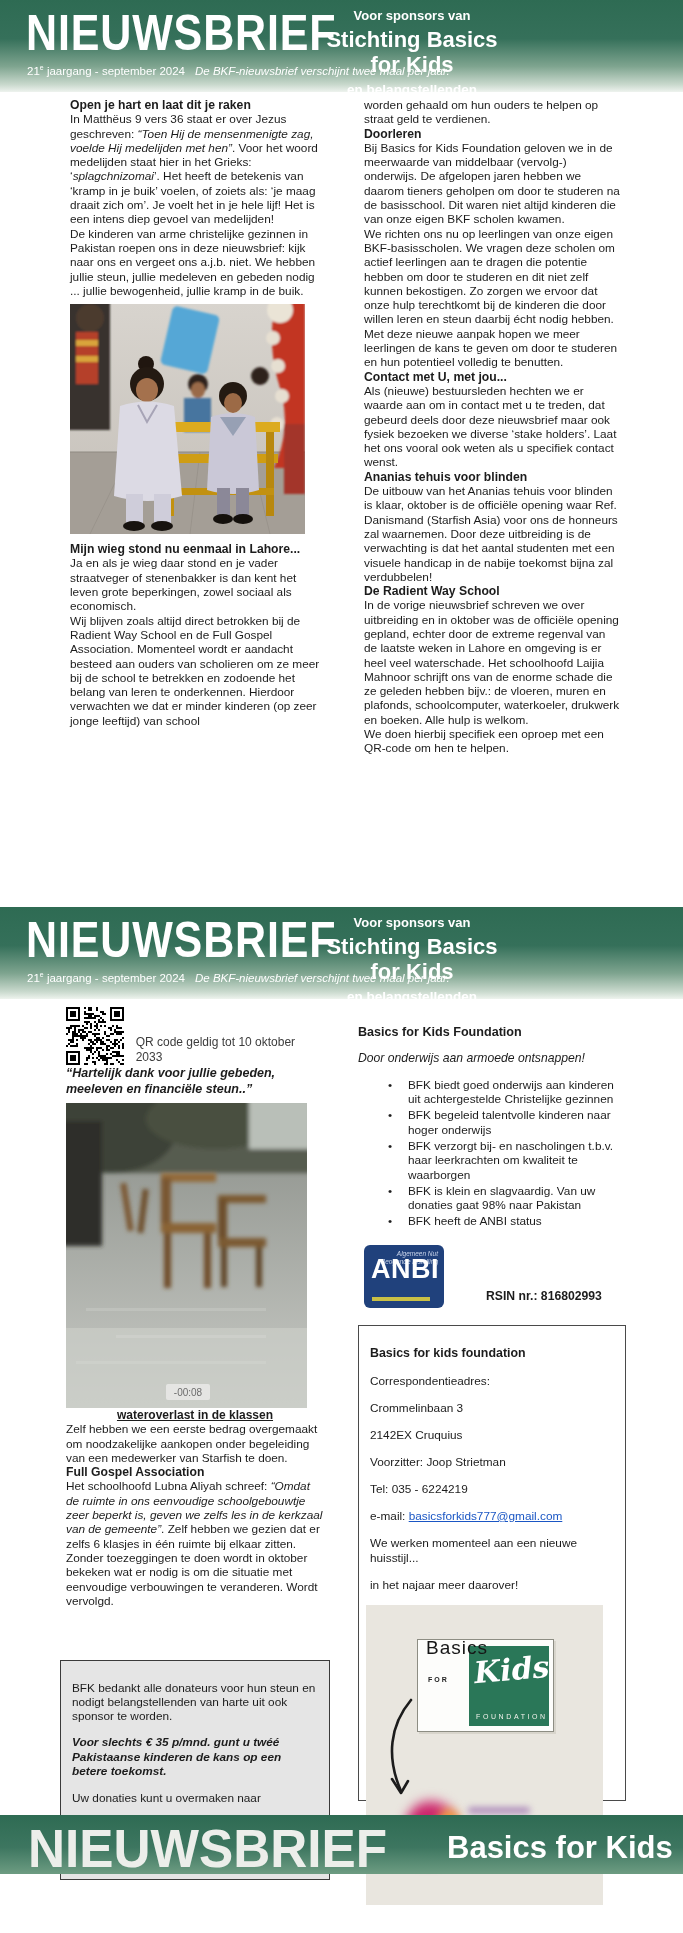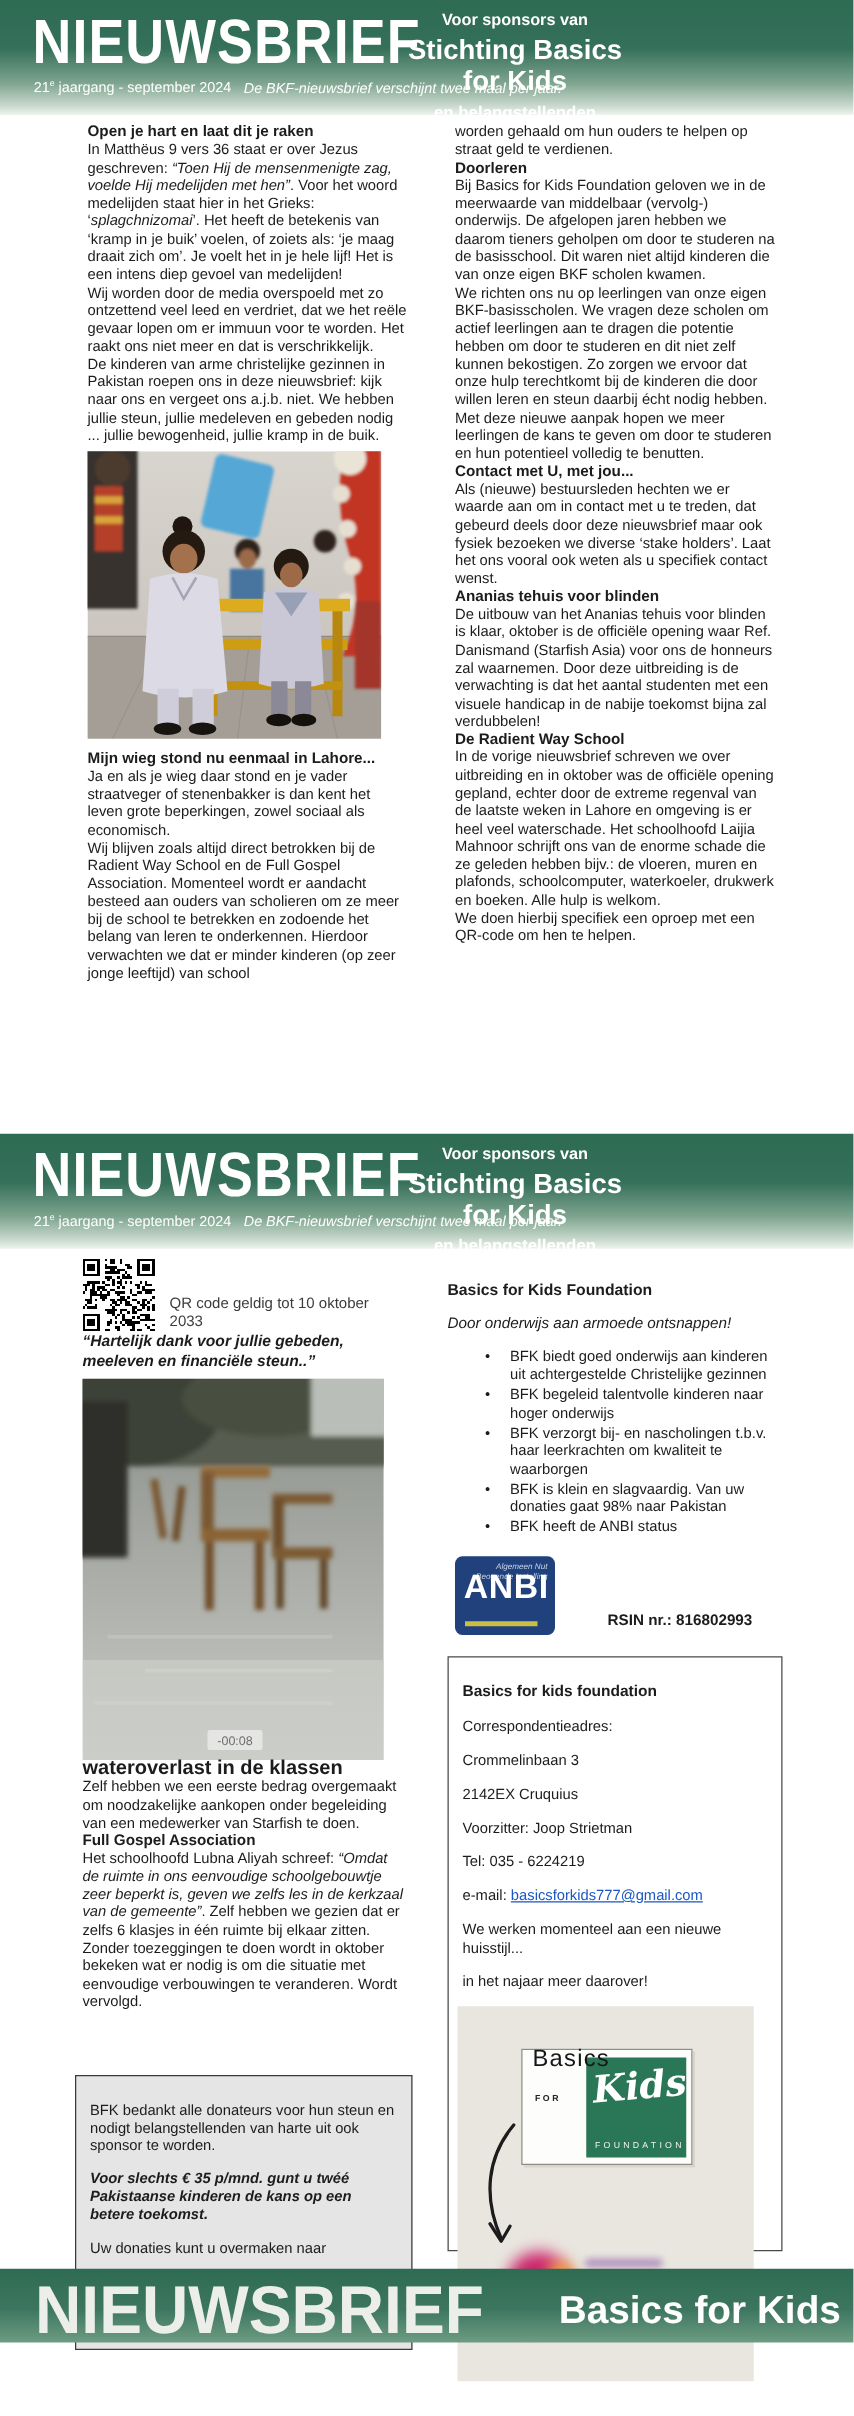--- a/index.html
+++ b/index.html
@@ -28,21 +28,21 @@
   .gap{margin-top:13px;}
   .h{font-size:12.2px;font-weight:bold;margin:0;}
   .mt8{margin-top:8px;}
   em{font-style:italic;}
   .photo1{display:block;margin-top:6px;}
   .photo2{display:block;margin-top:6px;}
   
   .qr-row{display:flex;align-items:flex-end;}
   .qr-caption{font-size:12px;color:#3c3c3c;margin-left:12px;padding-bottom:2px;}
   .lead-quote{font-size:12.5px;font-weight:bold;font-style:italic;margin-top:9px;line-height:15.5px;}
-  .photo-caption{font-size:16px;font-weight:bold;text-align:left;margin-top:2px;}
+  .photo-caption{font-size:12px;font-weight:bold;text-align:center;margin-top:2px;text-decoration:underline;}
   .donatebox{position:absolute;left:60px;top:1660px;width:270px;z-index:5;background:#e5e5e5;
         border:1.5px solid #3a3a3a;padding:8px 11px 9px 11px;font-size:11.8px;line-height:14.3px;box-sizing:border-box;}
   .donatebox .emph{font-weight:bold;font-style:italic;}
   .donatebox .mtop{margin-top:13px;}
   .bold{font-weight:bold;}
   .iban{color:#c13b2a;}
   
   .p2r-head{font-size:12.6px;font-weight:bold;}
   .p2r-sub{font-style:italic;font-size:12.2px;margin-top:2px;}
   ul.bfk{list-style:none;margin:12px 0 0 0;padding:0;}
@@ -93,21 +93,20 @@
       <div class="tg3">en belangstellenden</div>
     </div>
     <div class="band-ed">
       <span>21</span><sup>e</sup><span> jaargang - september 2024</span><span class="note">De BKF-nieuwsbrief verschijnt twee maal per jaar.</span>
     </div>
   </header>
 
   <section class="col" style="left:70px;top:98px;width:256px;">
     <h3 class="h">Open je hart en laat dit je raken</h3>
     <p><span>In Matthëus 9 vers 36 staat er over Jezus geschreven: </span><em>“Toen Hij de mensenmenigte zag, voelde Hij medelijden met hen”</em><span>. Voor het woord medelijden staat hier in het Grieks: ‘</span><em>splagchnizomai</em><span>’. Het heeft de betekenis van ‘kramp in je buik’ voelen, of zoiets als: ‘je maag draait zich om’. Je voelt het in je hele lijf! Het is een intens diep gevoel van medelijden!</span></p>
-    <p class="gap">Wij worden door de media overspoeld met zo ontzettend veel leed en verdriet, dat we het reële gevaar lopen om er immuun voor te worden. Het raakt ons niet meer en dat is verschrikkelijk.</p>
     <p>De kinderen van arme christelijke gezinnen in Pakistan roepen ons in deze nieuwsbrief: kijk naar ons en vergeet ons a.j.b. niet. We hebben jullie steun, jullie medeleven en gebeden nodig ... jullie bewogenheid, jullie kramp in de buik.</p>
 
     <svg class="photo1" width="235" height="230" viewBox="0 0 235 230">
       <defs>
         <filter id="pblur">
             <feGaussianBlur stdDeviation="1.2"></feGaussianBlur>
           </filter>
         <linearGradient id="wall" x1="0" y1="0" x2="0" y2="1">
           <stop offset="0" stop-color="#d8d4ce"></stop>
             <stop offset="1" stop-color="#c4bfb8"></stop>

